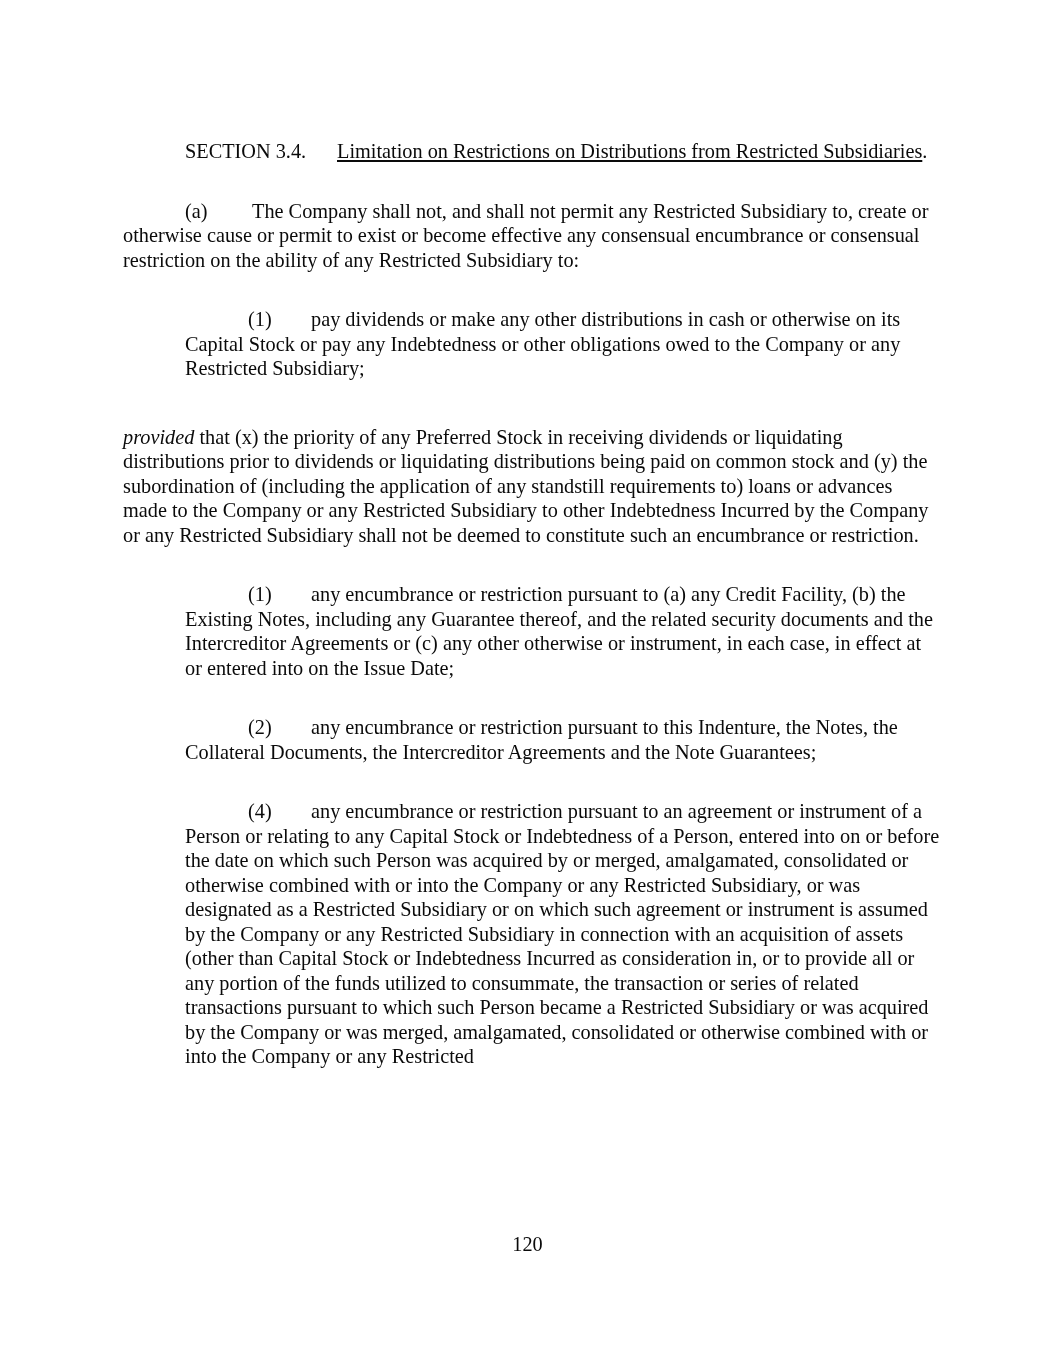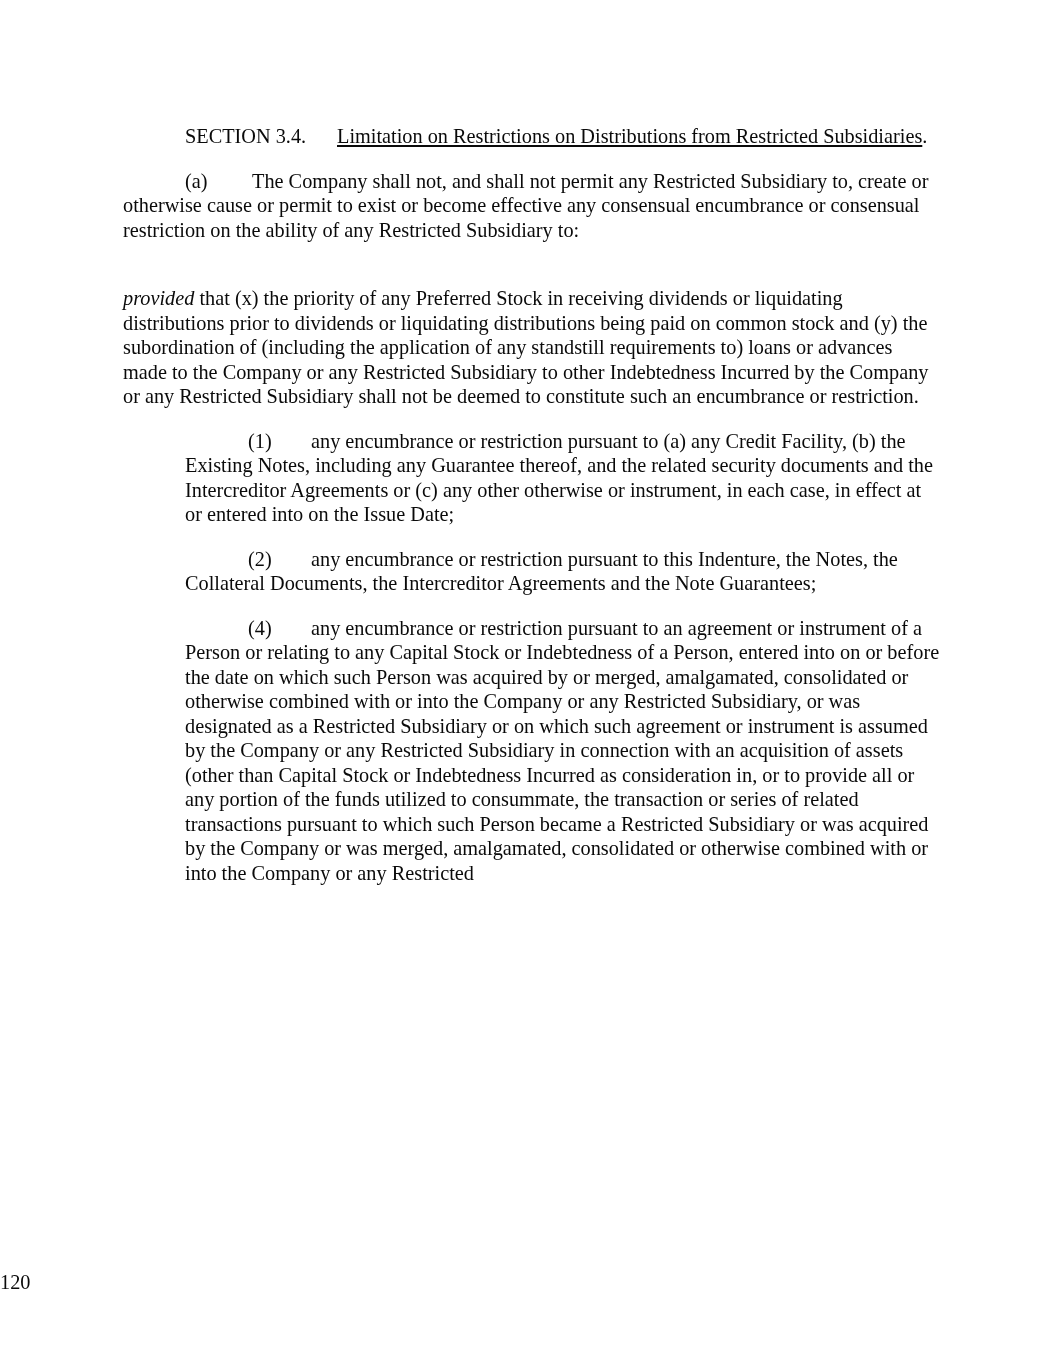--- a/index.html
+++ b/index.html
@@ -37,52 +37,54 @@
     margin-top: 44px;
   }
   p.item {
     margin-left: 62px;
     text-indent: 63px;
   }
   .label-box {
     display: inline-block;
     width: 67px;
     text-indent: 0;
+    margin-top: 15px;
   }
   p.item .label-box {
     width: 63px;
   }
   .label-box.heading-label {
     width: 152px;
   }
   .u {
     text-decoration: underline;
   }
   .it {
     font-style: italic;
   }
   .page-number {
     position: absolute;
     left: 0;
-    top: 1270px;
+    top: 1232px;
     width: 100%;
-    text-align: left;
+    text-align: center;
     font-family: Liberation Serif, serif;
   }
 </style>
 </head>
 <body>
 
 <div class="page">
   <div class="content">
 
     <p class="para"><span class="label-box heading-label">SECTION 3.4.</span><span class="u">Limitation on Restrictions on Distributions from Restricted Subsidiaries</span><span>.</span></p>
 
     <p class="para"><span class="label-box">(a)</span><span>The Company shall not, and shall not permit any Restricted Subsidiary to, create or otherwise cause or permit to exist or become effective any consensual encumbrance or consensual restriction on the ability of any Restricted Subsidiary to:</span></p>
 
+    <p class="item"><span class="label-box">(1)</span><span>pay dividends or make any other distributions in cash or otherwise on its Capital Stock or pay any Indebtedness or other obligations owed to the Company or any Restricted Subsidiary;</span></p>
 
 
 
     <p class="para flush"><span class="it">provided</span><span> that (x) the priority of any Preferred Stock in receiving dividends or liquidating distributions prior to dividends or liquidating distributions being paid on common stock and (y) the subordination of (including the application of any standstill requirements to) loans or advances made to the Company or any Restricted Subsidiary to other Indebtedness Incurred by the Company or any Restricted Subsidiary shall not be deemed to constitute such an encumbrance or restriction.</span></p>
 
 
     <p class="item"><span class="label-box">(1)</span><span>any encumbrance or restriction pursuant to (a) any Credit Facility, (b) the Existing Notes, including any Guarantee thereof, and the related security documents and the Intercreditor Agreements or (c) any other otherwise or instrument, in each case, in effect at or entered into on the Issue Date;</span></p>
 
     <p class="item"><span class="label-box">(2)</span><span>any encumbrance or restriction pursuant to this Indenture, the Notes, the Collateral Documents, the Intercreditor Agreements and the Note Guarantees;</span></p>
 

